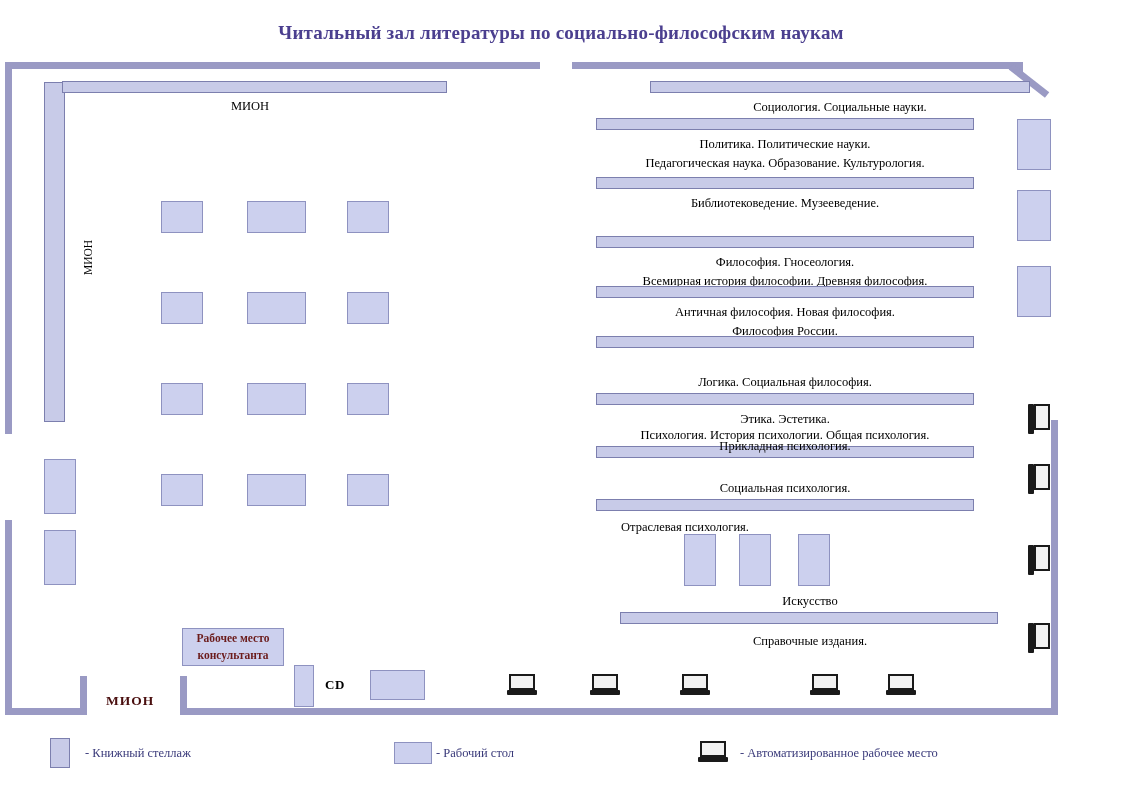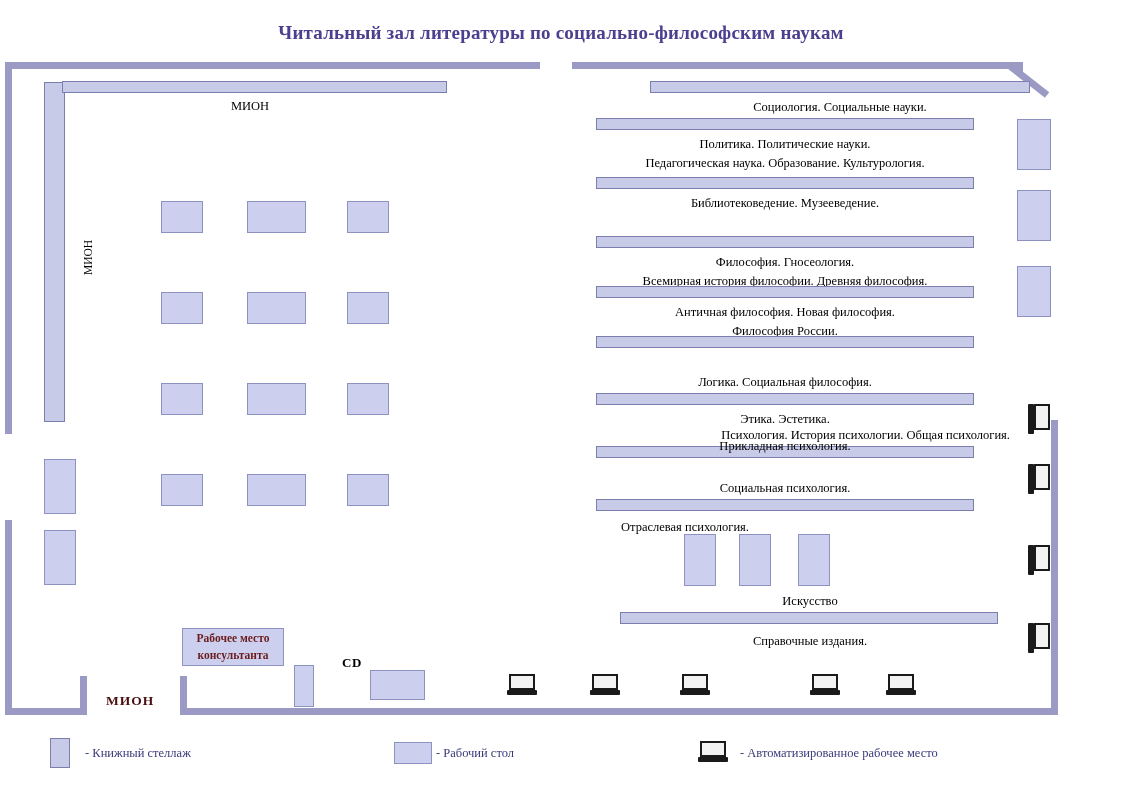--- a/index.html
+++ b/index.html
@@ -158,21 +158,21 @@
 
   <div class="shelf" style="left:596px;top:286px;width:378px;height:12px;"></div>
   <div class="label" style="left:535px;top:305px;width:500px;">Античная философия.    Новая философия.</div>
   <div class="label" style="left:535px;top:324px;width:500px;">Философия России.</div>
 
   <div class="shelf" style="left:596px;top:336px;width:378px;height:12px;"></div>
   <div class="label" style="left:535px;top:375px;width:500px;">Логика.    Социальная философия.</div>
 
   <div class="shelf" style="left:596px;top:393px;width:378px;height:12px;"></div>
   <div class="label" style="left:535px;top:412px;width:500px;">Этика.      Эстетика.</div>
-  <div class="label" style="left:510px;top:428px;width:500px;text-align:right;">Психология. История психологии. Общая психология.</div>
+  <div class="label" style="left:535px;top:428px;width:500px;">Психология. История психологии. Общая психология.</div>
 
   <div class="shelf" style="left:596px;top:446px;width:378px;height:12px;"></div>
   <div class="label" style="left:535px;top:439px;width:500px;">Прикладная психология.</div>
   <div class="label" style="left:535px;top:481px;width:500px;">Социальная психология.</div>
 
   <div class="shelf" style="left:596px;top:499px;width:378px;height:12px;"></div>
   <div class="label" style="left:570px;top:520px;width:230px;">Отраслевая психология.</div>
 
   <div class="desk" style="left:684px;top:534px;width:32px;height:52px;"></div>
   <div class="desk" style="left:739px;top:534px;width:32px;height:52px;"></div>
@@ -187,21 +187,21 @@
   <div class="desk" style="left:1017px;top:266px;width:34px;height:51px;"></div>
 
 
   <div class="consultant" style="left:182px;top:628px;width:102px;height:38px;">
     <span>Рабочее  место</span>
     <span>консультанта</span>
   </div>
 
   <div class="entrance" style="left:106px;top:693px;">МИОН</div>
   <div class="desk" style="left:294px;top:665px;width:20px;height:42px;"></div>
-  <div class="cd-label" style="left:325px;top:655px;margin-left:17px;">CD</div>
+  <div class="cd-label" style="left:325px;top:677px;">CD</div>
   <div class="desk" style="left:370px;top:670px;width:55px;height:30px;"></div>
 
   <div class="ws" style="left:507px;top:674px;width:30px;height:22px;">
     <div class="screen"></div>
     <div class="base"></div>
   </div>
   <div class="ws" style="left:590px;top:674px;width:30px;height:22px;">
     <div class="screen"></div>
     <div class="base"></div>
   </div>

